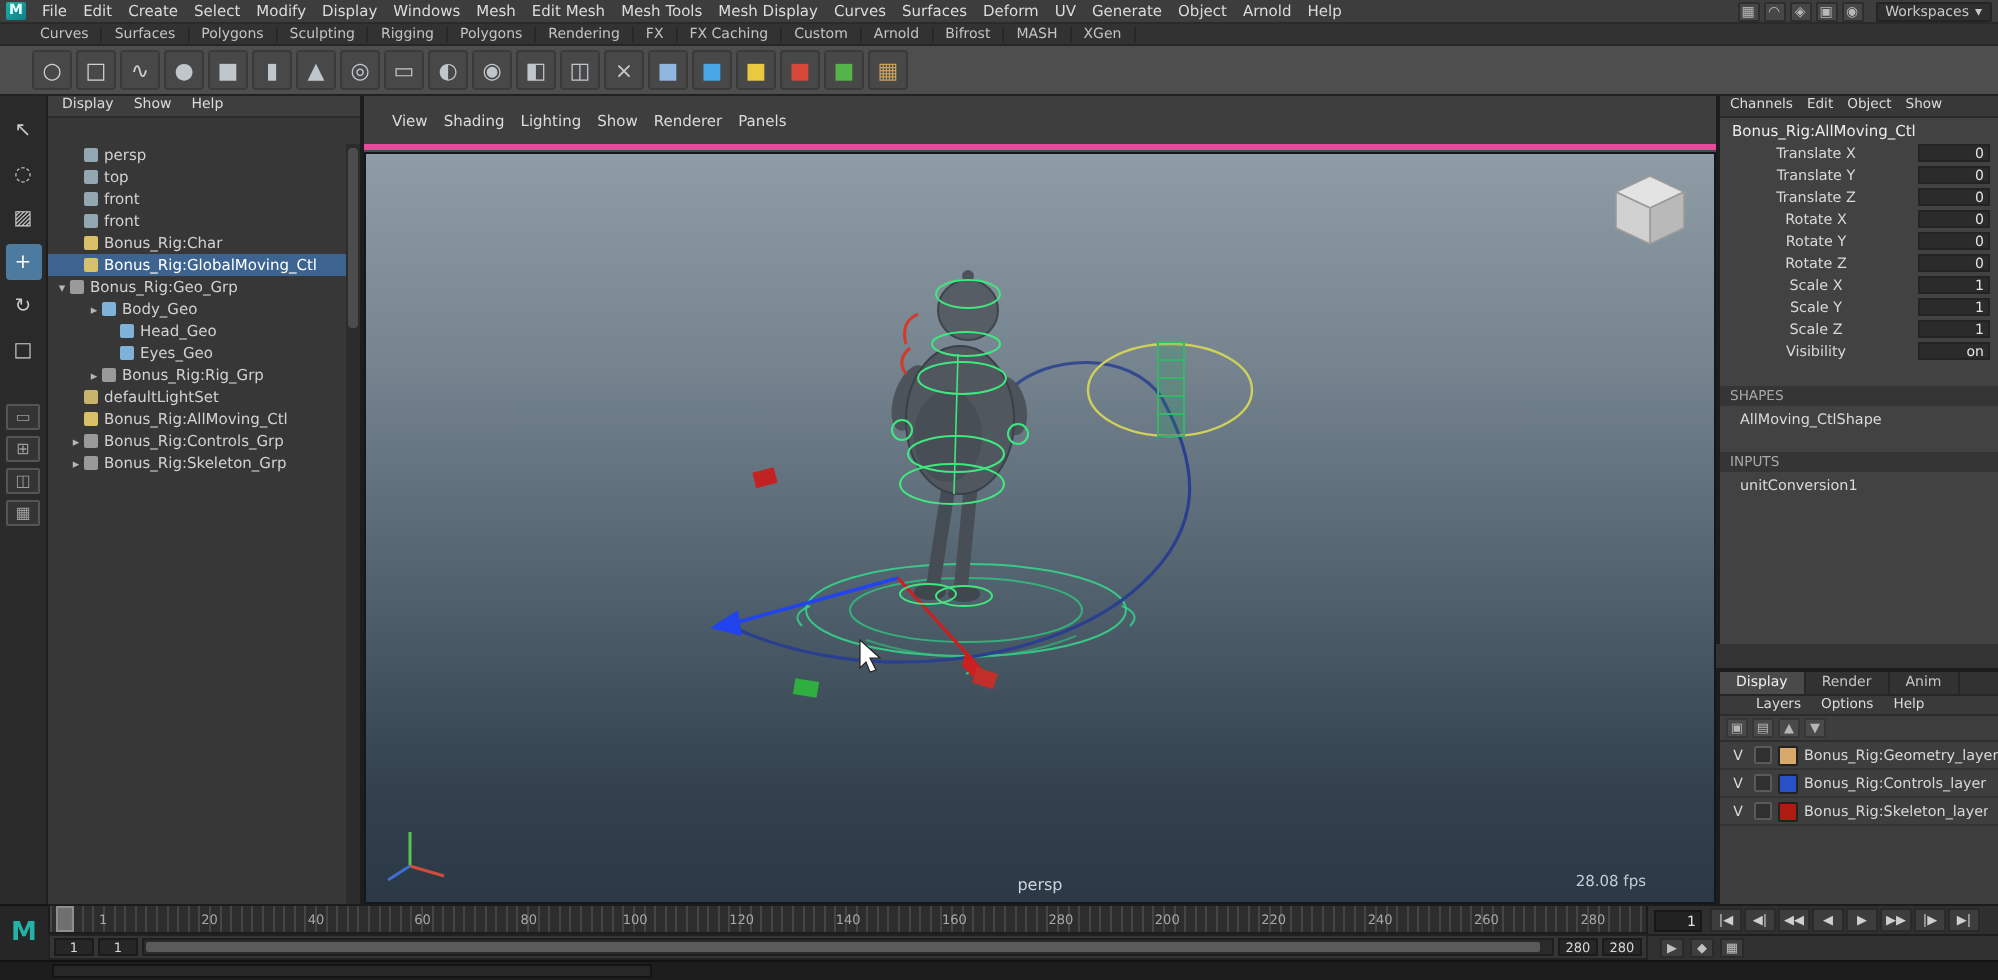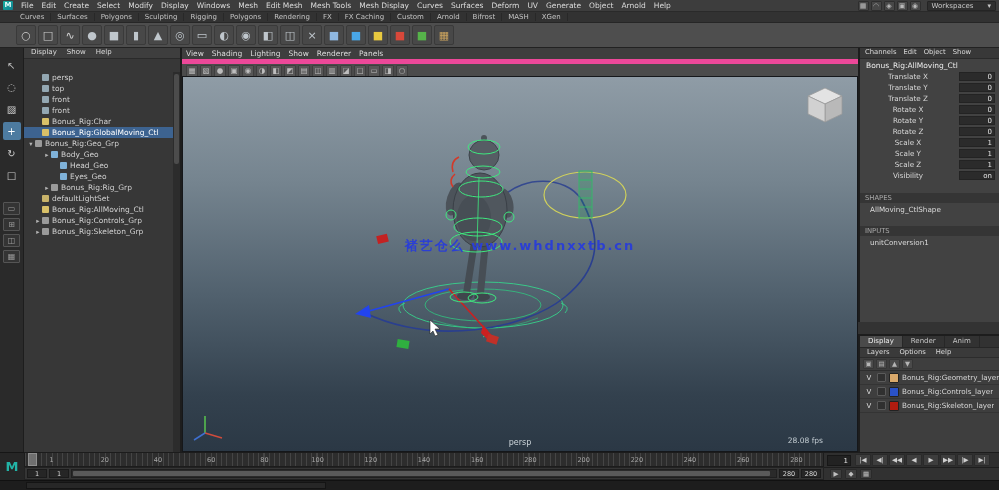--- a/index.html
+++ b/index.html
@@ -7,21 +7,21 @@
   #app{position:absolute;left:0;top:0;width:999px;height:490px;background:#333;font-size:8px;color:#d6d6d6;}
 
   
   #menubar{position:absolute;left:0;top:0;width:999px;height:12px;background:#3d3d3d;border-bottom:1px solid #2a2a2a;display:flex;align-items:center;padding:0 3px;}
   #maya-logo{width:10px;height:9px;background:linear-gradient(135deg,#17b2a2,#0f7f8f);color:#eafffd;font-size:7px;font-weight:bold;line-height:9px;text-align:center;border-radius:1px;margin-right:4px;flex:none;}
   #menubar .menus{display:flex;}
   .menu-item{padding:0 4px;font-size:7.5px;color:#dcdcdc;white-space:nowrap;cursor:default;}
   #menubar .spacer{flex:1;}
   .status-icons{display:flex;gap:2px;margin-right:6px;}
   .status-icon{width:11px;height:10px;background:#474747;border:1px solid #2e2e2e;color:#b9b9b9;font-size:7px;line-height:8px;text-align:center;border-radius:1px;}
-  #workspace-box{display:flex;align-items:center;gap:14px;background:#2f2f2f;border:1px solid #242424;height:10px;padding:0 4px;font-size:7px;color:#c8c8c8;border-radius:1px;}
+  #workspace-box{display:flex;align-items:center;gap:3px;background:#2f2f2f;border:1px solid #242424;height:10px;padding:0 4px;font-size:7px;color:#c8c8c8;border-radius:1px;}
 
   
   #shelf-tabs{position:absolute;left:0;top:12px;width:999px;height:11px;background:#323232;border-bottom:1px solid #262626;display:flex;align-items:center;padding-left:14px;}
   .shelf-tab{padding:0 6px;font-size:7px;color:#c3c3c3;border-right:1px solid #282828;white-space:nowrap;cursor:default;}
 
   
   #shelf-icons{position:absolute;left:0;top:23px;width:999px;height:25px;background:#4e4e4e;border-bottom:1px solid #222;display:flex;align-items:center;gap:2px;padding-left:16px;}
   .shelf-icon{width:20px;height:20px;background:#484848;border:1px solid #3a3a3a;border-radius:2px;display:flex;align-items:center;justify-content:center;font-size:11px;cursor:pointer;flex:none;}
 
   
@@ -40,21 +40,21 @@
   .out-row{height:11px;display:flex;align-items:center;font-size:7.5px;color:#d2d2d2;white-space:nowrap;cursor:default;}
   .out-row.selected{background:#3d6390;color:#fff;}
   .out-row .exp{width:8px;flex:none;color:#b5b5b5;font-size:6.5px;text-align:center;}
   .out-row .oicon{width:7px;height:7px;flex:none;margin-right:3px;border-radius:1px;background:#9a9a9a;}
   .ind0{padding-left:3px;} .ind1{padding-left:10px;} .ind2{padding-left:19px;} .ind3{padding-left:28px;}
   #outliner-scroll{position:absolute;right:0;top:24px;bottom:0;width:7px;background:#2c2c2c;}
   #outliner-scroll .thumb{position:absolute;top:2px;left:1px;width:5px;height:90px;background:#4c4c4c;border-radius:2px;}
 
   
   #viewport{position:absolute;left:182px;top:48px;width:676px;height:404px;background:#3b3b3b;}
-  #panel-menus{height:16px;background:#3e3e3e;border-bottom:5px solid #ec4899;display:flex;align-items:center;padding-left:0;}
+  #panel-menus{height:27px;background:#3e3e3e;border-bottom:3px solid #ec4899;display:flex;align-items:center;padding-left:10px;}
   #panel-toolbar{height:15px;background:#4b4b4b;border-bottom:1px solid #262626;display:flex;align-items:center;gap:2px;padding-left:4px;}
   .pt-icon{width:12px;height:12px;background:#565656;border:1px solid #3e3e3e;color:#bdbdbd;font-size:7.5px;line-height:10px;text-align:center;border-radius:1px;cursor:pointer;flex:none;}
   #canvas{position:absolute;left:0;top:28px;width:676px;height:376px;border:1px solid #15171a;background:linear-gradient(180deg,#8f9ca6 0%,#75848f 28%,#51616e 58%,#33414e 85%,#2b3845 100%);overflow:hidden;}
   #scene-svg{position:absolute;left:0;top:0;}
   #watermark{position:absolute;left:0;right:0;top:160px;text-align:center;font-size:13px;font-weight:bold;letter-spacing:2px;}
   #viewcube{position:absolute;right:10px;top:6px;}
   #axis-gizmo{position:absolute;left:8px;bottom:8px;}
   #cam-label{position:absolute;left:0;right:0;bottom:4px;text-align:center;color:#cdd5da;font-size:8px;}
   #fps-label{position:absolute;right:34px;bottom:6px;color:#c3ccd2;font-size:7.5px;}
 
@@ -66,21 +66,21 @@
   .cb-row{height:11px;display:flex;align-items:center;padding-right:4px;}
   .cb-label{flex:1;text-align:center;font-size:7.2px;color:#d8d8d8;white-space:nowrap;}
   .cb-field{width:36px;height:9px;margin-left:3px;background:#2b2b2b;border:1px solid #232323;color:#e4e4e4;font-size:7px;text-align:right;padding:0 2px;line-height:8px;flex:none;}
   .cb-section{height:10px;background:#353535;color:#a9a9a9;font-size:6.8px;padding:1px 0 0 5px;margin-top:12px;}
   .cb-node{height:11px;font-size:7.2px;color:#dadada;padding:2px 0 0 10px;white-space:nowrap;overflow:hidden;}
 
   #layer-editor{position:absolute;left:858px;top:334px;width:141px;height:118px;background:#3e3e3e;border-left:2px solid #1d1d1d;border-top:2px solid #1d1d1d;}
   #le-tabs{height:12px;background:#323232;display:flex;border-bottom:1px solid #262626;}
   .le-tab{padding:1px 8px 0 8px;font-size:7px;color:#c5c5c5;border-right:1px solid #272727;cursor:pointer;}
   .le-tab.active{background:#4a4a4a;color:#eee;}
-  #le-menus{height:10px;background:#3a3a3a;display:flex;gap:2px;padding-left:3px;border-bottom:1px solid #2c2c2c;}
+  #le-menus{height:10px;background:#3a3a3a;display:flex;gap:2px;padding-left:14px;border-bottom:1px solid #2c2c2c;}
   #le-menus .menu-item{font-size:6.8px;}
   #le-toolbar{height:13px;display:flex;gap:2px;align-items:center;padding-left:3px;border-bottom:1px solid #2e2e2e;}
   .le-icon{width:11px;height:10px;background:#4a4a4a;border:1px solid #363636;color:#b5b5b5;font-size:6.5px;line-height:9px;text-align:center;border-radius:1px;cursor:pointer;}
   .layer-row{height:14px;display:flex;align-items:center;gap:3px;padding-left:4px;border-bottom:1px solid #343434;cursor:default;}
   .layer-v{width:10px;font-size:7px;color:#ddd;text-align:center;}
   .layer-toggle{width:9px;height:9px;border:1px solid #5a5a5a;background:#303030;border-radius:1px;}
   .layer-chip{width:10px;height:10px;border:1px solid #222;border-radius:1px;}
   .layer-name{font-size:7.2px;color:#d8d8d8;white-space:nowrap;overflow:hidden;}
 
   
@@ -405,21 +405,20 @@
           <rect x="396" y="94" width="13" height="47"></rect>
           <line x1="396" y1="103" x2="409" y2="103"></line>
           <line x1="396" y1="112" x2="409" y2="112"></line>
           <line x1="396" y1="121" x2="409" y2="121"></line>
           <line x1="396" y1="130" x2="409" y2="130"></line>
         </g>
 
         <polygon points="247,243 247,257 250,254 252,259 255,258 252,252 257,252" fill="#ffffff" stroke="#222" stroke-width="0.6"></polygon>
       </svg>
 
-      <div id="watermark" style="color: rgb(43, 63, 212);">褚艺仓么 www.whdnxxtb.cn</div>
 
       <div id="viewcube">
         <svg width="44" height="44" viewBox="0 0 44 44">
           <polygon points="22,5 39,13 22,21 5,13" fill="#e3e3e3" stroke="#9b9b9b" stroke-width="0.8"></polygon>
           <polygon points="22,21 39,13 39,31 22,39" fill="#b9b9b9" stroke="#9b9b9b" stroke-width="0.8"></polygon>
           <polygon points="5,13 22,21 22,39 5,31" fill="#d1d1d1" stroke="#9b9b9b" stroke-width="0.8"></polygon>
         </svg>
       </div>
 
       <div id="axis-gizmo">

